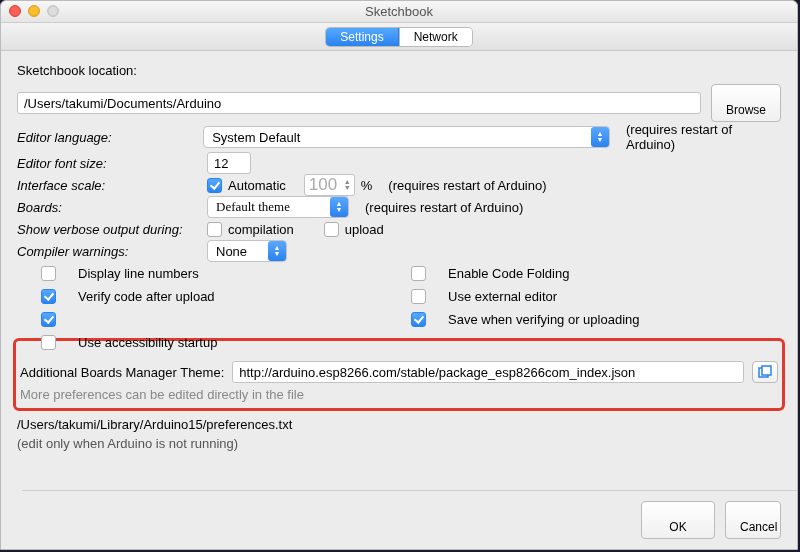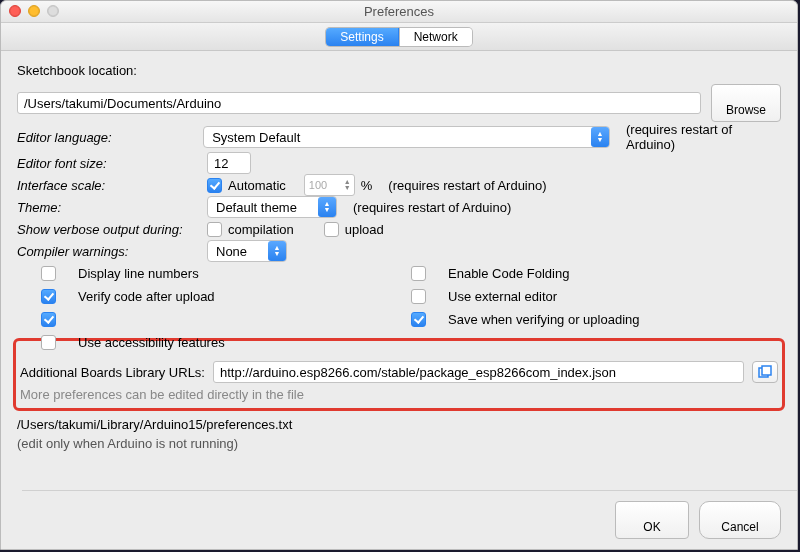--- a/index.html
+++ b/index.html
@@ -79,21 +79,21 @@
   }
   .chk:checked { background: linear-gradient(#55aaff,#2a82f0); border-color:#2a82f0;}
   .chk:checked::after {
     content:""; position:absolute; left:4px; top:1px; width:4px; height:7px;
     border:solid #fff; border-width:0 2px 2px 0; transform:rotate(40deg);
   }
   .numspin {
     display:inline-flex; align-items:center; border:1px solid #c3c3c3; border-radius:3px;
     background:#fff; height:22px;
   }
-  .numspin input { border:none; width:36px; padding:0 4px; font-size:11px; background:transparent; text-align:left;}
+  .numspin input { border:none; width:36px; padding:0 4px; font-size:17px; background:transparent; text-align:left;}
   .numspin .spin { display:flex; flex-direction:column; font-size:7px; line-height:6px; padding:0 3px; color:#888;}
   .indent { padding-left: 24px; }
   .cbrow { display:flex; align-items:center; gap:22px; margin-bottom:8px;}
   .twocol { display:flex; }
   .twocol .col { flex:1;}
   .highlight {
     border: 3px solid #e03a2f;
     border-radius:6px;
     margin: -6px -4px 6px -4px;
     padding: 6px 4px 6px 4px;
@@ -116,21 +116,21 @@
 </head>
 <body>
 
 <div class="window">
   <div class="titlebar">
     <div class="traffic">
       <div class="tdot tclose"></div>
       <div class="tdot tmin"></div>
       <div class="tdot tmax"></div>
     </div>
-    <span>Preferences</span>
+    <span>Sketchbook</span>
   </div>
 
   <div class="toolbar">
     <div class="segmented">
       <div class="seg sel">Settings</div>
       <div class="seg">Network</div>
     </div>
   </div>
 
   <div class="content">
@@ -163,22 +163,22 @@
         <span class="numspin" style="margin-left:12px;">
           <input style="color: rgb(170, 170, 170);" disabled="" value="100">
           <span class="spin">▲<br>▼</span>
         </span>
         <span>%</span>
         <span style="margin-left:10px;">(requires restart of Arduino)</span>
       </span>
     </div>
 
     <div class="row">
-      <span class="label">Theme:</span>
-      <div class="select" style="width:130px;">
+      <span class="label">Boards:</span>
+      <div class="select" style="width:142px;font-family:Liberation Serif, serif;">
         <span class="selcap">Default theme</span>
         <span class="selarrow">▲<br>▼</span>
       </div>
       <span style="margin-left:16px;">(requires restart of Arduino)</span>
     </div>
 
     <div class="row">
       <span class="label">Show verbose output during:</span>
       <span class="inline">
         <input type="checkbox" class="chk" style="">
@@ -204,54 +204,54 @@
           </div>
           <div class="cbrow">
             <input type="checkbox" class="chk" checked="" style="">
             <span>Verify code after upload</span>
           </div>
           <div class="cbrow">
             <input type="checkbox" class="chk" checked="" style="">
           </div>
           <div class="cbrow">
             <input type="checkbox" class="chk" style="">
-            <span>Use accessibility features</span>
+            <span>Use accessibility startup</span>
           </div>
         </div>
       <div class="col" id="col-right">
           <div class="cbrow">
             <input type="checkbox" class="chk" style="">
             <span>Enable Code Folding</span>
           </div>
           <div class="cbrow">
             <input type="checkbox" class="chk" style="">
             <span>Use external editor</span>
           </div>
           <div class="cbrow">
             <input type="checkbox" class="chk" checked="" style="">
             <span>Save when verifying or uploading</span>
           </div>
         </div>
     </div>
 
     <div class="highlight" style="margin-top:-20px; padding-top:20px;">
       <div class="row" style="gap:8px; margin-bottom:4px;">
-        <span style="white-space:nowrap;">Additional Boards Library URLs:</span>
+        <span style="white-space:nowrap;">Additional Boards Manager Theme:</span>
         <input type="text" class="tf wide" value="http://arduino.esp8266.com/stable/package_esp8266com_index.json" style="">
         <span class="iconbtn">
           <svg width="14" height="14">
             <rect x="1" y="3" width="9" height="9" fill="none" stroke="#2a82f0" stroke-width="1.5"></rect>
             <rect x="4" y="1" width="9" height="9" fill="#fff" stroke="#2a82f0" stroke-width="1.5"></rect>
           </svg>
         </span>
       </div>
       <div style="color:#888;">More preferences can be edited directly in the file</div>
     </div>
 
     <div style="margin-top:2px;">/Users/takumi/Library/Arduino15/preferences.txt</div>
     <div class="small">(edit only when Arduino is not running)</div>
   </div>
 
   <div class="footer">
     <button class="btn" style="width:74px;">OK</button>
-    <button class="btn" style="width:82px;border-radius:10px;">Cancel</button>
+    <button class="btn" style="width:56px;">Cancel</button>
   </div>
 </div>
 
 </body></html>

